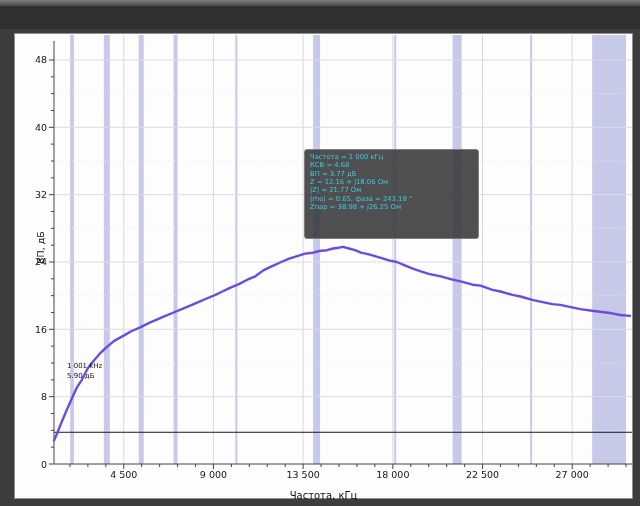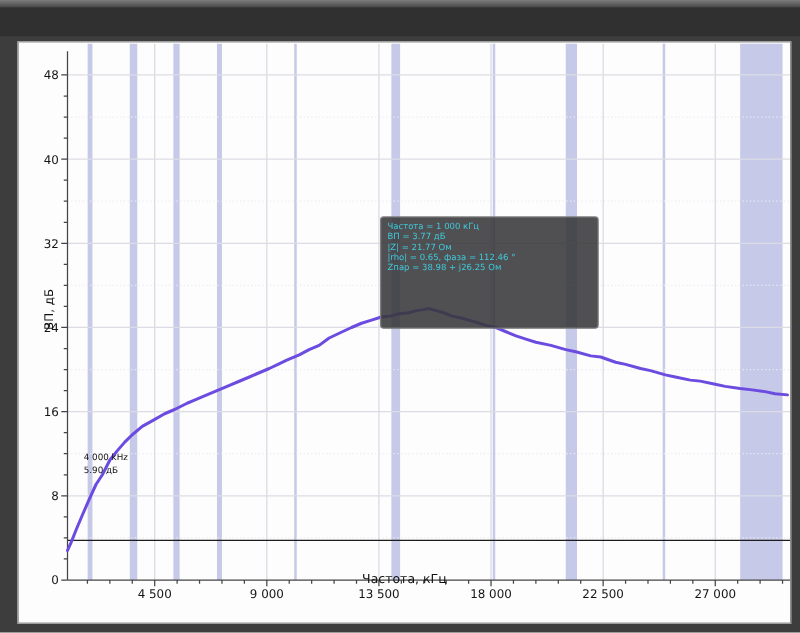--- a/index.html
+++ b/index.html
@@ -36,32 +36,32 @@
   .panel{
     position:absolute;left:14px;top:33px;width:617px;height:464px;
     background:#fdfdfd;border:1px solid #8f8f8f;box-sizing:content-box;
   }
   .panel svg{position:absolute;left:0;top:0;}
   .ylabel{
     position:absolute;left:5px;top:208px;transform:rotate(-90deg);
     transform-origin:center;font-size:9.5px;color:#111;width:40px;text-align:center;
   }
   .xlabel{
-    position:absolute;left:0;top:424px;width:617px;text-align:center;
+    position:absolute;left:0;top:456px;width:617px;text-align:center;
     font-size:10px;color:#111;
   }
   .marker-label{
     position:absolute;left:52px;top:327px;font-size:7px;line-height:10px;
     color:#111;z-index:4;white-space:nowrap;
   }
   .tooltip{
     position:absolute;left:289px;top:115px;width:175px;height:90px;
     box-sizing:border-box;background:rgba(56,56,58,0.88);
     border:1px solid #7d7d7d;border-radius:3px;
-    padding:3px 5px;z-index:5;margin-top:24px;
+    padding:3px 5px;z-index:5;
   }
   .tooltip div{
     font-size:6.8px;line-height:8.35px;color:#3fc9db;white-space:nowrap;
   }
 </style>
 </head>
 <body>
 
 <div class="titlebar"></div>
 
@@ -192,24 +192,26 @@
       <line x1="575.1448275862069" y1="430" x2="575.1448275862069" y2="433" stroke="#454545" stroke-width="1"></line>
       <line x1="593.0827586206897" y1="430" x2="593.0827586206897" y2="433" stroke="#454545" stroke-width="1"></line>
       <line x1="611.0206896551724" y1="430" x2="611.0206896551724" y2="433" stroke="#454545" stroke-width="1"></line>
       <path d="M39.0,406.4 L42.0,399.7 L46.0,389.6 L51.0,377.8 L56.9,364.3 L61.9,353.4 L66.9,345.8 L72.9,334.0 L78.9,326.5 L84.8,319.7 L90.8,313.8 L98.8,307.1 L107.8,302.1 L116.7,297.0 L124.7,293.6 L134.7,288.6 L140.6,286.1 L148.6,282.7 L158.6,278.5 L168.6,274.3 L174.5,271.8 L184.5,267.6 L190.5,265.0 L200.4,260.8 L207.4,257.5 L214.4,254.1 L224.4,249.9 L232.3,245.7 L240.3,242.3 L248.3,236.4 L257.2,232.2 L266.2,228.0 L274.2,224.6 L282.2,222.1 L290.1,219.6 L298.1,218.7 L304.1,217.0 L312.1,216.2 L318.0,214.5 L324.0,213.7 L328.0,212.8 L334.0,214.5 L340.0,216.2 L345.9,218.7 L353.9,220.4 L359.9,222.1 L365.9,223.8 L373.8,226.3 L381.8,228.0 L389.8,231.4 L397.8,234.7 L405.7,237.3 L413.7,239.8 L425.7,242.3 L437.6,245.7 L445.6,247.4 L457.6,250.7 L465.5,251.6 L477.5,255.8 L485.5,257.5 L497.4,260.8 L505.4,262.5 L517.3,265.9 L525.3,267.6 L537.3,270.1 L545.2,270.9 L557.2,273.4 L565.2,275.1 L577.1,276.8 L585.1,277.7 L597.1,279.3 L605.0,281.0 L615.0,281.9" fill="none" stroke="#6b4be0" stroke-width="2.4" stroke-linejoin="round" stroke-linecap="round"></path>
     </svg>
 
   <div class="ylabel">ВП, дБ</div>
   <div class="xlabel">Частота, кГц</div>
 
   <div class="marker-label">
-    <div>4 000 kHz</div>
+    <div>1 001 kHz</div>
     <div>5.90 дБ</div>
   </div>
 
   <div class="tooltip">
     <div>Частота = 1 000 кГц</div>
+    <div>КСВ = 4.68</div>
     <div>ВП = 3.77 дБ</div>
+    <div>Z = 12.16 + j18.06 Ом</div>
     <div>|Z| = 21.77 Ом</div>
-    <div>|rho| = 0.65, фаза = 112.46 °</div>
+    <div>|rho| = 0.65, фаза = 243.19 °</div>
     <div>Zпар = 38.98 + j26.25 Ом</div>
   </div>
 </div>
 
 </body></html>

